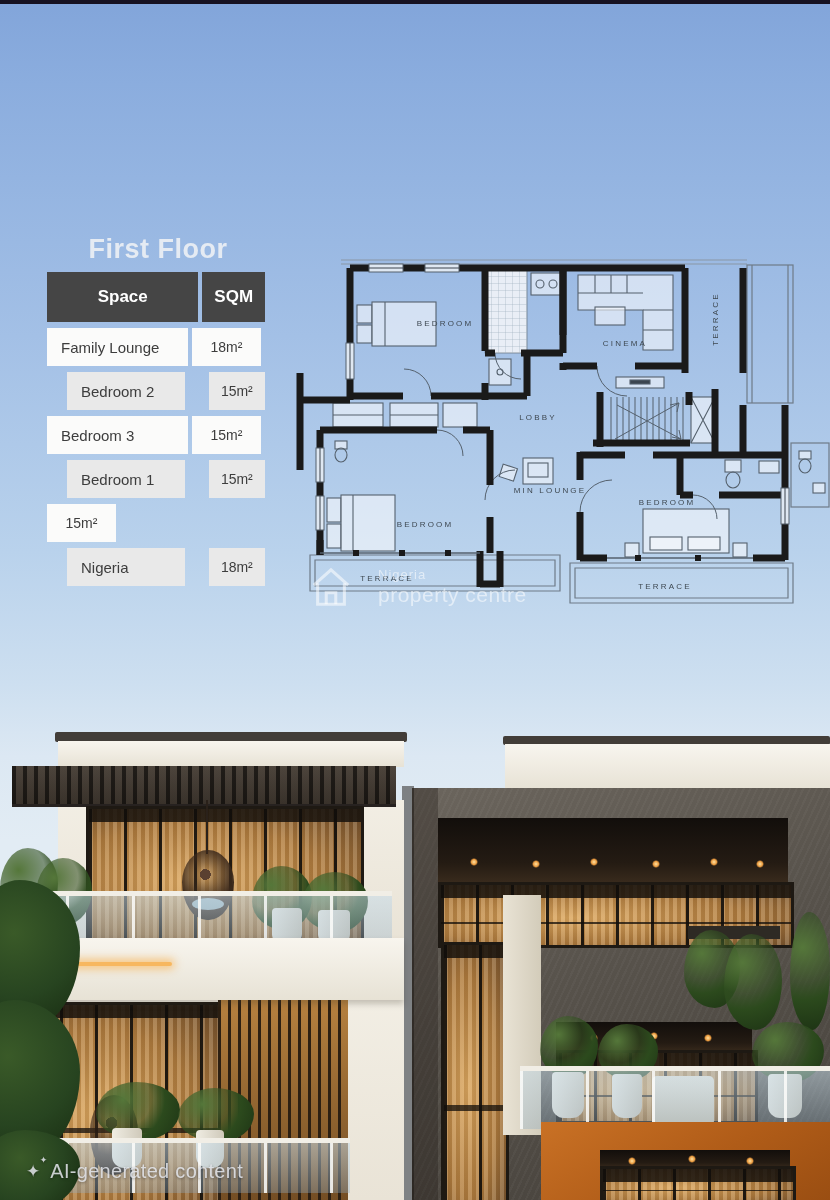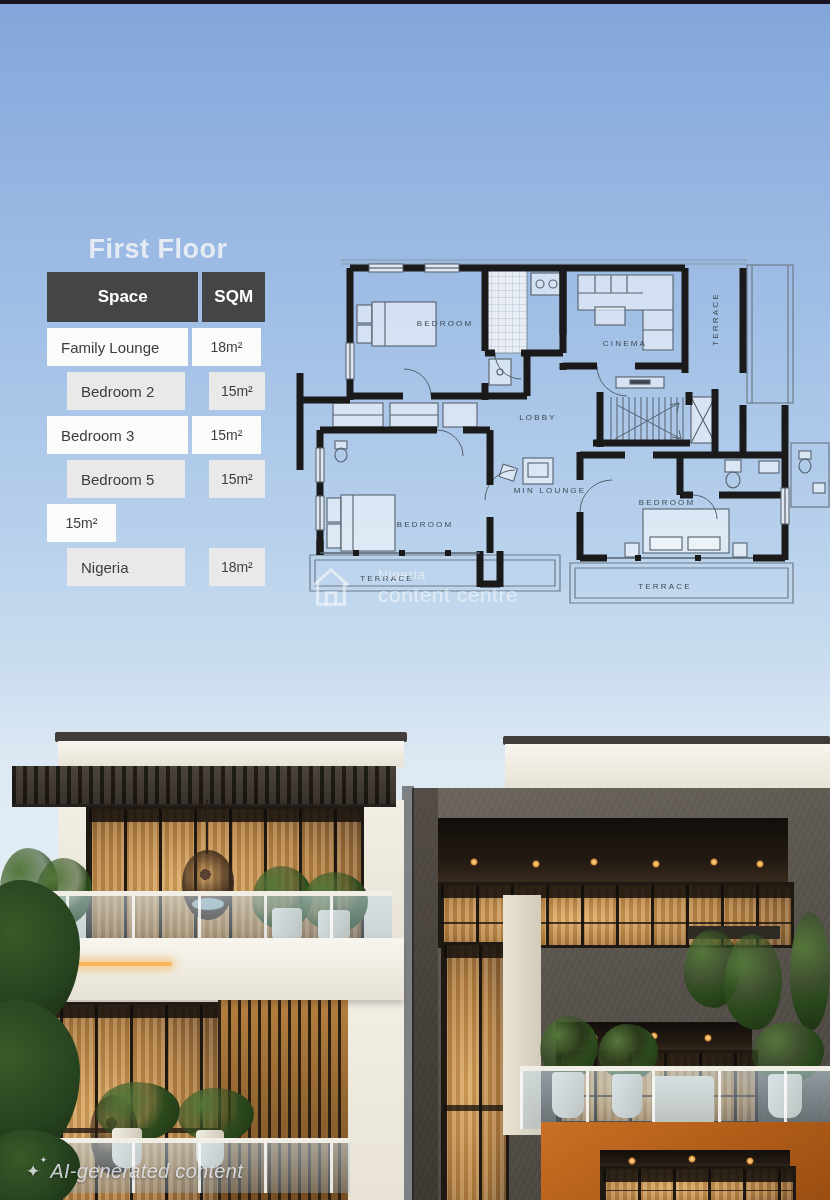--- a/index.html
+++ b/index.html
@@ -65,21 +65,21 @@
   .dl{width:8px;height:8px;border-radius:50%;
       background:radial-gradient(circle,#ffe3a3 0%,#eb9d42 45%,rgba(0,0,0,0) 72%);}
   .egg{background:radial-gradient(circle at 45% 35%,#5a4030 10%,#33231733 0%,#3a281b 55%,#221509 100%);
       border-radius:50% 50% 48% 48%/46% 46% 54% 54%;}
   .ledstrip{background:#f7b75f;border-radius:3px;box-shadow:0 0 9px 3px rgba(247,183,95,.75);}
   
   .ai{left:26px;top:1160px;display:flex;align-items:center;color:rgba(230,233,238,.85);
       text-shadow:0 1px 3px rgba(0,0,0,.4);z-index:40;}
   .ai .star{font-size:17px;margin-right:10px;position:relative;}
   .ai .star small{position:absolute;top:-6px;right:-7px;font-size:9px;}
-  .ai .txt{font-size:20px;letter-spacing:.3px;font-weight:400;font-style:italic;}
+  .ai .txt{font-size:20px;letter-spacing:.3px;font-weight:400;}
 </style>
 </head>
 <body>
 
 <div id="root">
 
   <div class="abs topstrip"></div>
 
   <div class="abs title">First Floor</div>
 
@@ -94,21 +94,21 @@
     </div>
     <div class="t-row rowB">
       <div class="td c1">Bedroom 2</div>
       <div class="td c2">15m²</div>
     </div>
     <div class="t-row rowA">
       <div class="td c1">Bedroom 3</div>
       <div class="td c2">15m²</div>
     </div>
     <div class="t-row rowB">
-      <div class="td c1">Bedroom 5</div>
+      <div class="td c1">Bedroom 1</div>
       <div class="td c2">15m²</div>
     </div>
     <div class="t-row rowA">
       <div class="td c2">15m²</div>
     </div>
     <div class="t-row rowB">
       <div class="td c1">Nigeria</div>
       <div class="td c2">18m²</div>
     </div>
   </div>
@@ -263,21 +263,21 @@
   <div class="abs wm">
     <svg width="42" height="46" viewBox="0 0 44 48">
       <g fill="none" stroke="rgba(255,255,255,.55)" stroke-width="3.2">
         <path d="M4,22 L22,6 L40,22"></path>
         <path d="M8,20 V42 H36 V20"></path>
         <path d="M17,42 V30 H27 V42"></path>
       </g>
     </svg>
     <div class="wm-text">
       <div class="wm-l1">Nigeria</div>
-      <div class="wm-l2">content centre</div>
+      <div class="wm-l2">property centre</div>
     </div>
   </div>
 
   <div class="abs cap" style="left:503px;top:736px;width:327px;height:9px;"></div>
   <div class="abs slab" style="left:505px;top:744px;width:325px;height:45px;"></div>
   <div class="abs facadedark" style="left:412px;top:788px;width:418px;height:412px;"></div>
   <div class="abs" style="left:412px;top:788px;width:26px;height:412px;background:rgba(20,16,12,.28);"></div>
 
   <div class="abs recessdark" style="left:438px;top:818px;width:350px;height:64px;">
     <div class="dl abs" style="left:32px;top:40px;"></div>

